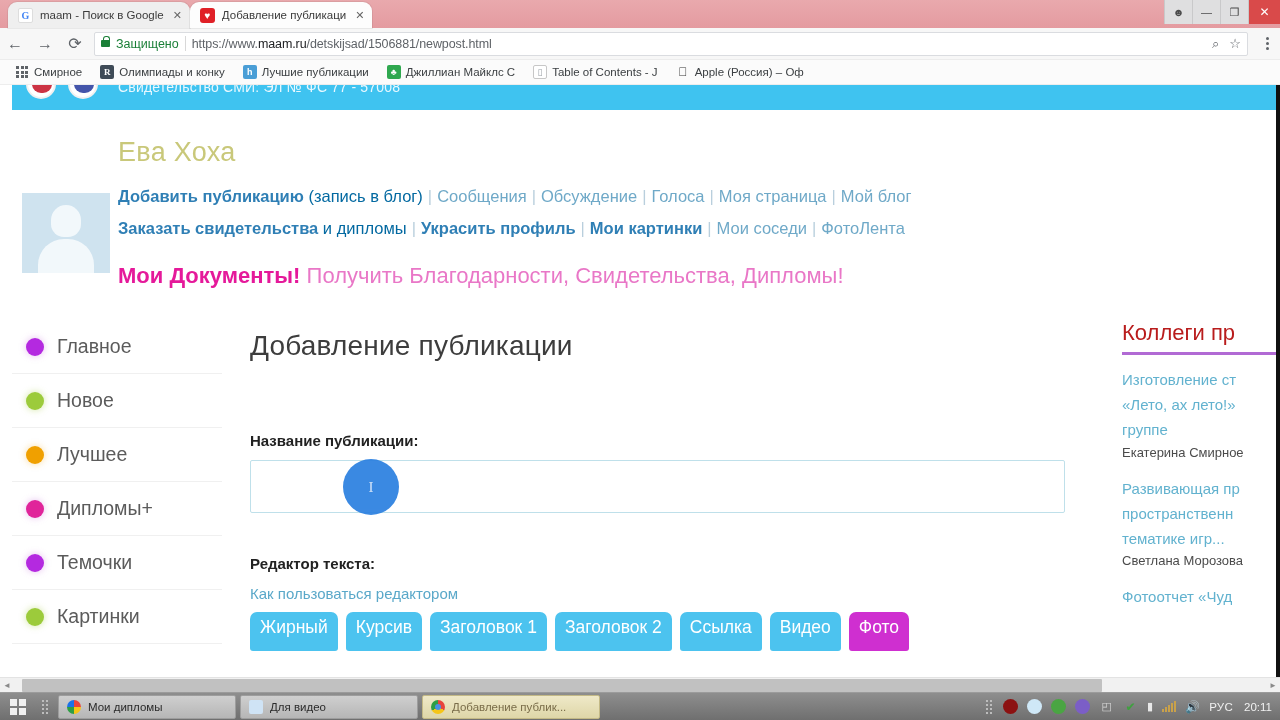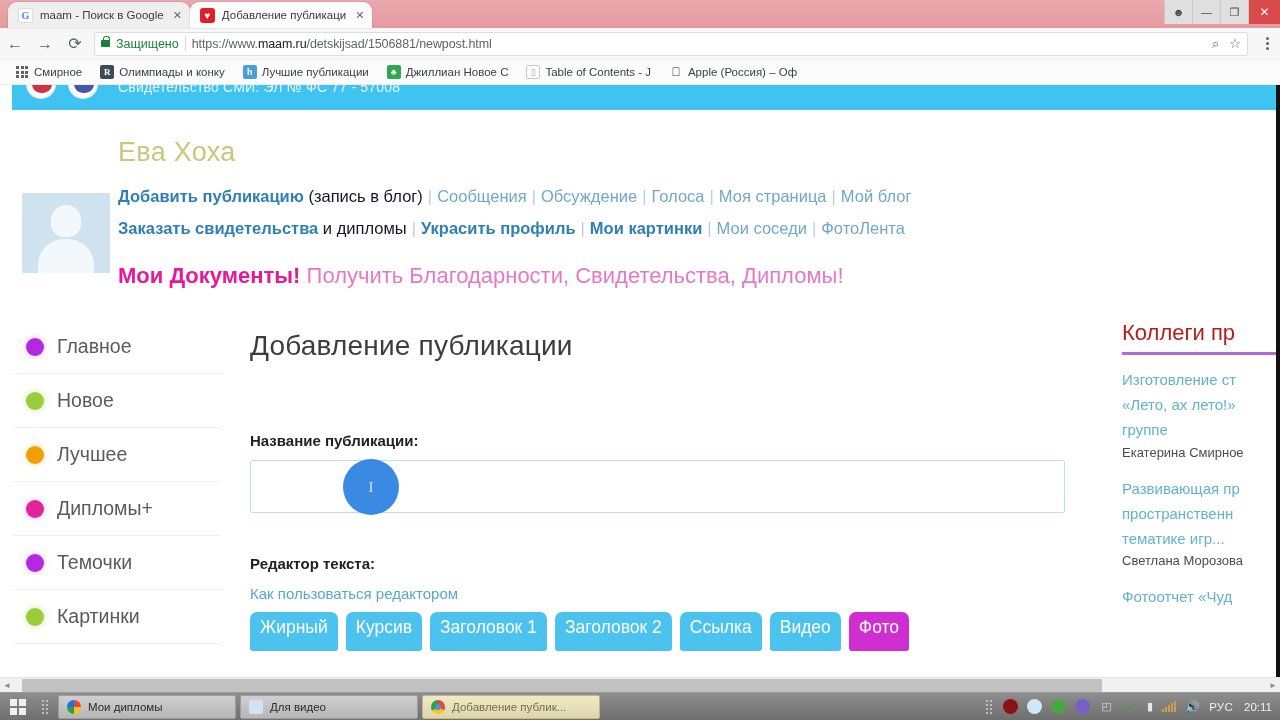--- a/index.html
+++ b/index.html
@@ -114,21 +114,21 @@
     background: #cfe3ef; overflow: hidden;
   }
   .avatar .head { position:absolute; left: 29px; top: 12px; width: 30px; height: 32px; background:#f2f8fb; border-radius: 15px 15px 13px 13px;}
   .avatar .body { position:absolute; left: 16px; top: 46px; width: 56px; height: 40px; background:#f2f8fb; border-radius: 26px 26px 0 0;}
 
   .navrow { position: absolute; left: 106px; font-size: 16.5px; white-space: nowrap; line-height: 1; }
   .navrow.r1 { top: 73px; }
   .navrow.r2 { top: 105px; }
   .navrow a { text-decoration: none; }
   .nl-strong { color: #2f7fb5; font-weight: bold; }
-  .nl-soft   { color: #0f172a; }
+  .nl-soft   { color: #0369a1; }
   .nl-plain  { color: #6fa9c8; }
   .nl-sep { color: #b9cfdd; margin: 0 5px; }
   .docs-row { position: absolute; left: 106px; top: 148px; font-size: 22px; white-space: nowrap; }
   .docs-b { color: #e5199a; font-weight: bold; }
   .docs-n { color: #e977c7; }
 
   
   .col-left { position: absolute; left: 12px; top: 235px; width: 210px; }
   .menu-item { display: flex; align-items: center; gap: 13px; height: 54px;
                border-bottom: 1px solid #f0f0f0; padding-left: 14px; }
@@ -287,21 +287,21 @@
     <div class="bm">
       <span class="bm-ico ic-oly">R</span>
       <span>Олимпиады и конку</span>
     </div>
     <div class="bm">
       <span class="bm-ico ic-pub">h</span>
       <span>Лучшие публикации</span>
     </div>
     <div class="bm">
       <span class="bm-ico ic-dzh">♣</span>
-      <span>Джиллиан Новое С</span>
+      <span>Джиллиан Майклс С</span>
     </div>
     <div class="bm">
       <span class="bm-ico ic-doc">▯</span>
       <span>Table of Contents - J</span>
     </div>
     <div class="bm">
       <span class="bm-ico ic-apple"></span>
       <span>Apple (Россия) – Оф</span>
     </div>
   </div>

